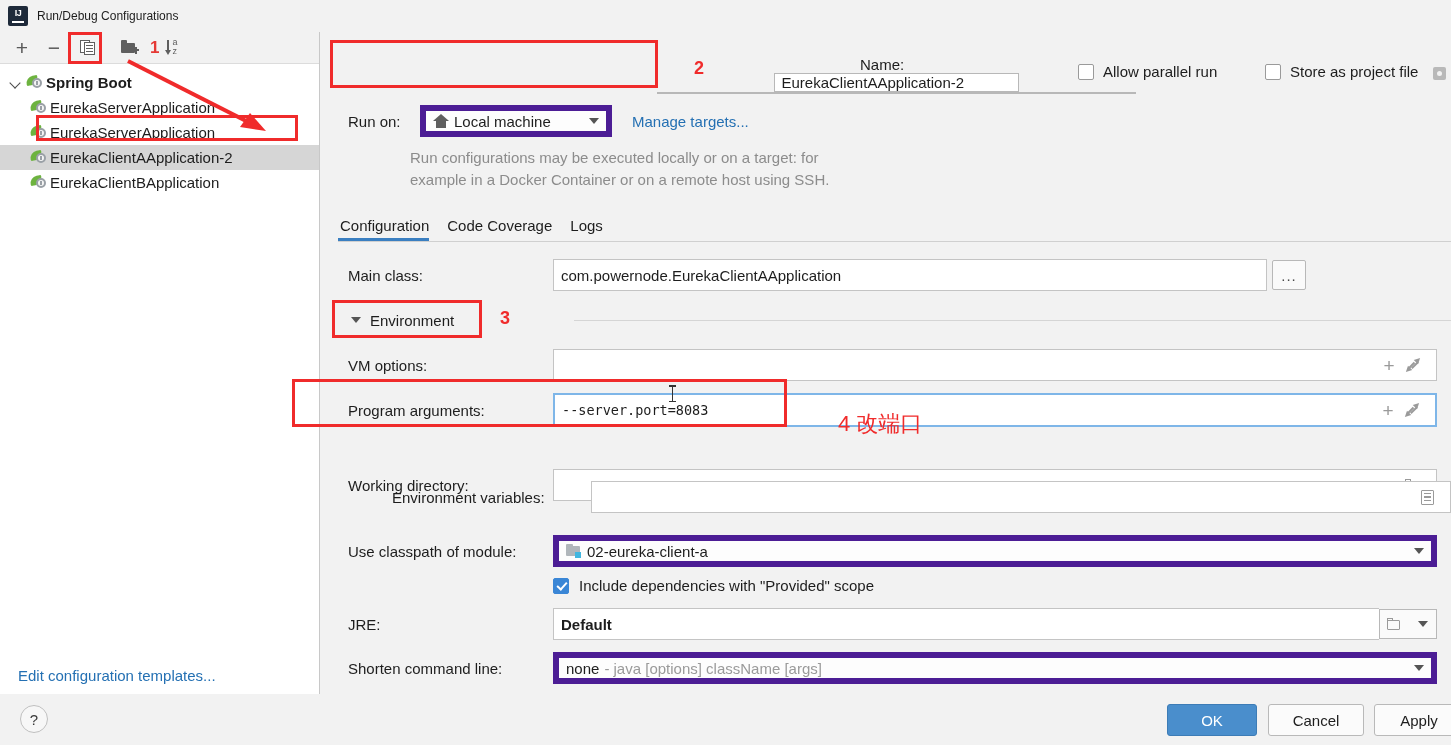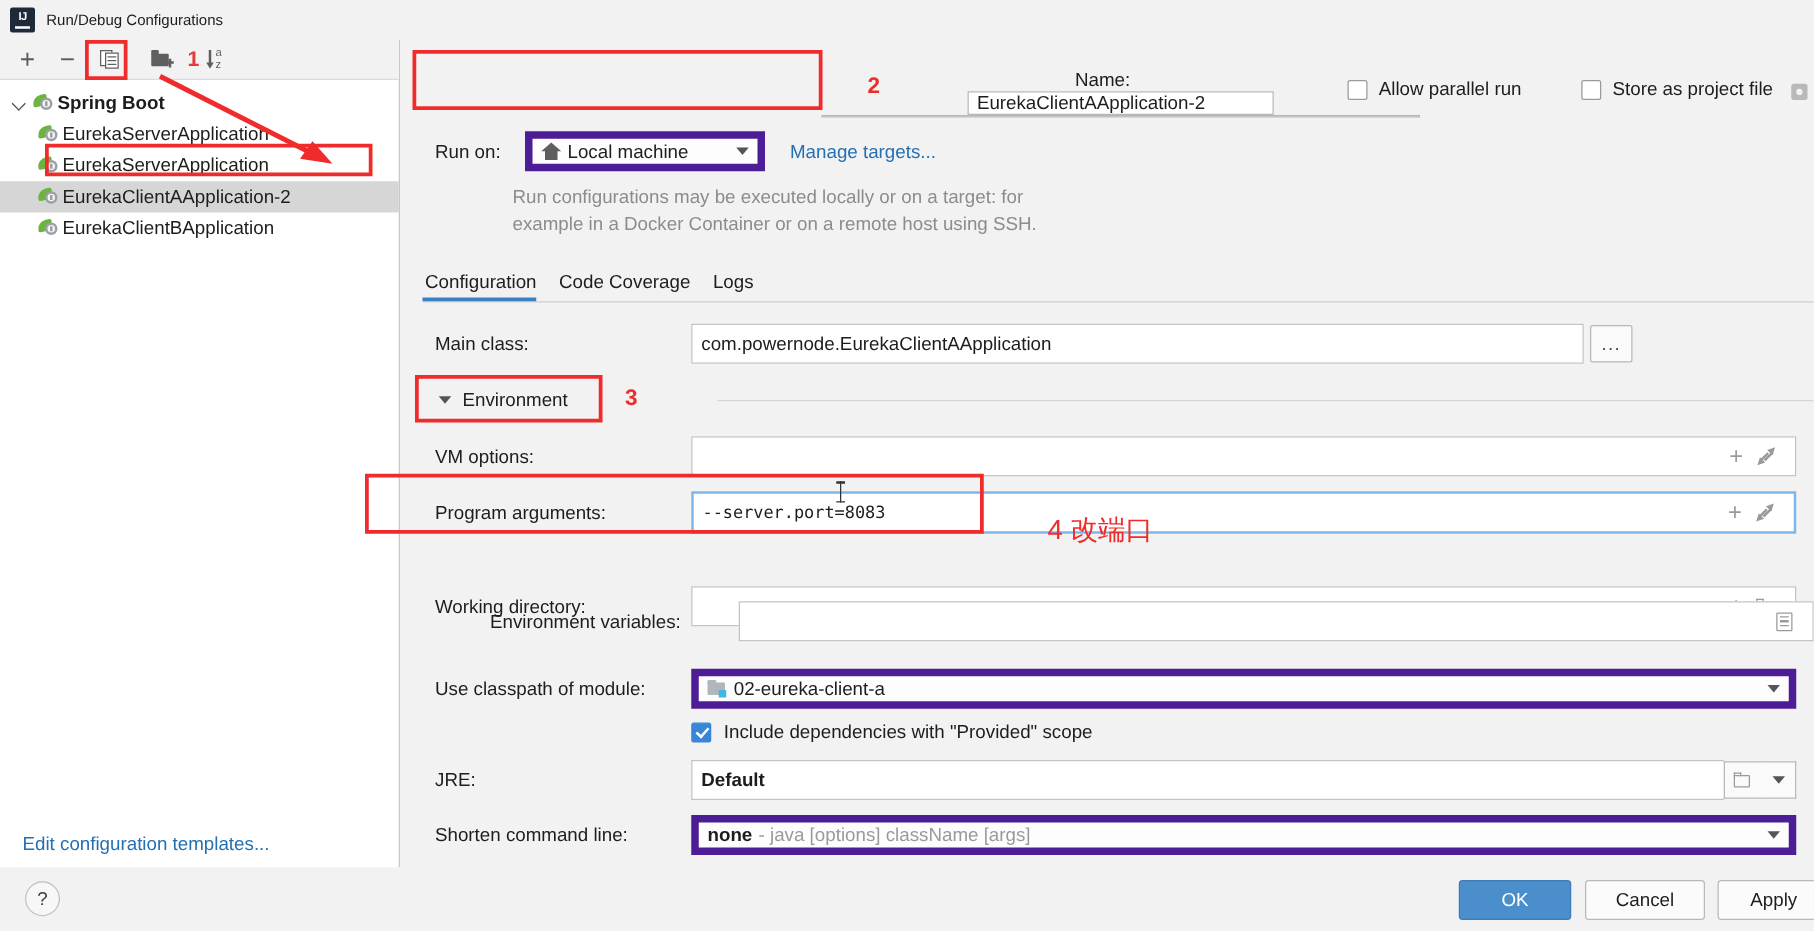--- a/index.html
+++ b/index.html
@@ -579,21 +579,21 @@
           </span>
       </div>
       <div class="caret-btn">
           <span class="caret-small"></span>
         </div>
     </div>
 
     <div class="row" style="position:absolute; left:27px; top:620px; width:1103px; height:32px;">
       <span class="lbl" style="width:205px;">Shorten command line:</span>
       <div class="combo" style="width:884px; height:32px;">
-        <span style="font-weight:bold;">none</span>
+        <span style="font-weight:normal;">none</span>
         <span style="color:#9a9a9a; margin-left:5px;">- java [options] className [args]</span>
         <span class="caret">
             <span class="caret-glyph"></span>
           </span>
       </div>
     </div>
 
   </div>
 
   <div class="redbox" style="left:68px; top:32px; width:34px; height:32px;"></div>

